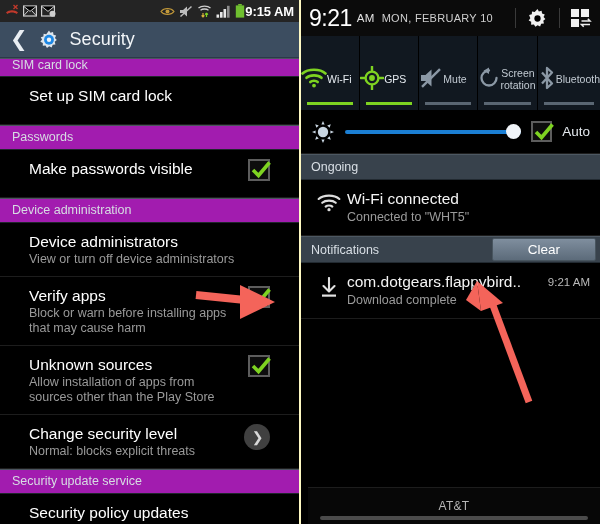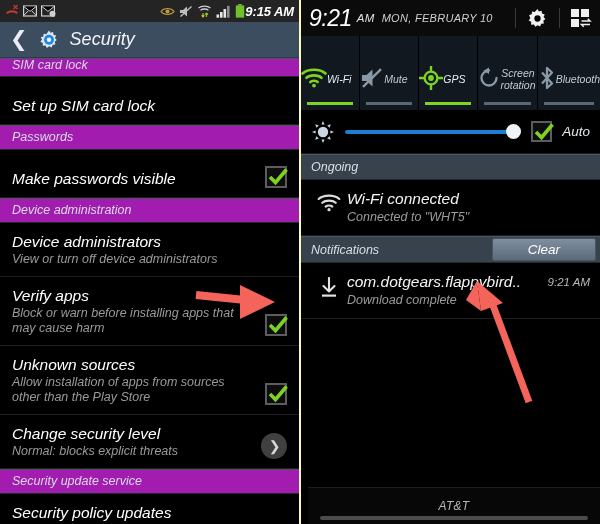--- a/index.html
+++ b/index.html
@@ -1,20 +1,20 @@
 <!DOCTYPE html>
 <html><head>
 <meta charset="utf-8">
 <style>
   html,body{margin:0;padding:0;background:#000;}
   body{width:600px;height:524px;overflow:hidden;
        font-family:"Liberation Sans","DejaVu Sans",sans-serif;
        -webkit-font-smoothing:antialiased;}
   .screens{display:flex;width:600px;height:524px;}
-  .panel{position:relative;overflow:hidden;background:#000;font-style:italic;}
+  .panel{position:relative;overflow:hidden;background:#000;}
   .panel-left{width:300px;height:524px;}
   .panel-right{width:300px;height:524px;border-left:2px solid #fef9c3;}
 
   
   .statusbar{height:22px;background:#242424;display:flex;align-items:center;
              padding:0 5px;box-sizing:border-box;}
   .sb-left{display:flex;align-items:center;gap:4px;}
   .sb-right{margin-left:auto;display:flex;align-items:center;gap:4px;}
   .sb-clock{color:#fff;font-size:13px;font-weight:bold;letter-spacing:-.1px;}
   .ic{display:inline-block;line-height:0;}
@@ -26,21 +26,21 @@
   .back-chevron{color:#e9eef3;font-size:21px;font-weight:bold;line-height:1;
                 margin-top:-2px;}
   .ab-title{color:#f2f5f8;font-size:18px;}
 
   
   .list{background:#000;}
   .sect{background:#a21caf;color:#d7dde3;font-size:12.5px;
         padding:4px 12px 5px 12px;border-top:1px solid #4b555f;
         border-bottom:1px solid #20262c;}
   .sect.clipped{padding-top:0;height:12px;overflow:hidden;line-height:13px;}
-  .row{display:flex;align-items:flex-end;padding:9px 12px;
+  .row{display:flex;align-items:flex-start;padding:9px 29px;
        border-bottom:1px solid #1d1d1d;background:#000;box-sizing:border-box;}
   .row .txt{flex:1;min-width:0;}
   .row .title{color:#fff;font-size:15.5px;line-height:19px;}
   .row .sub{color:#9a9a9a;font-size:12.5px;line-height:15px;margin-top:1px;}
   .cbox{width:22px;height:22px;border:2px solid #5d5d5d;background:#0d0d0d;
         box-sizing:border-box;position:relative;margin-left:10px;flex:0 0 auto;}
   .cbox svg{position:absolute;left:-3px;top:-5px;}
   .chev-btn{width:26px;height:26px;border-radius:50%;background:#404040;
             display:flex;align-items:center;justify-content:center;
             margin-left:10px;flex:0 0 auto;}
@@ -303,41 +303,41 @@
             <path d="M1.5 5.5 C7 0.5, 19 0.5, 24.5 5.5" stroke="#7ed321" stroke-width="2.6" fill="none" stroke-linecap="round"></path>
             <path d="M5.5 9.8 C9 6.6, 17 6.6, 20.5 9.8" stroke="#7ed321" stroke-width="2.6" fill="none" stroke-linecap="round"></path>
             <path d="M9.3 14 C11 12.4, 15 12.4, 16.7 14" stroke="#7ed321" stroke-width="2.6" fill="none" stroke-linecap="round"></path>
             <circle cx="13" cy="17.6" r="1.9" fill="#7ed321"></circle>
           </svg>
         </span>
         <div class="qs-label">Wi-Fi</div>
         <div class="qs-bar on"></div>
       </div>
 
-      <div class="qs-item">
-        <span class="ic">
-          <svg width="24" height="22" viewBox="0 0 24 22">
-            <path d="M2 8 H6.5 L12.5 2.5 V19.5 L6.5 14 H2 Z" fill="#8b98a5"></path>
-            <path d="M3 19.8 L21 2.2" stroke="#8b98a5" stroke-width="2.4"></path>
-          </svg>
-        </span>
-        <div class="qs-label">Mute</div>
-        <div class="qs-bar"></div>
-      </div>
-
       <div class="qs-item on">
         <span class="ic">
           <svg width="24" height="24" viewBox="0 0 24 24">
             <circle cx="12" cy="12" r="6.4" fill="none" stroke="#7ed321" stroke-width="2.4"></circle>
             <circle cx="12" cy="12" r="2.9" fill="#7ed321"></circle>
             <path d="M12 0.6 V4.4 M12 19.6 V23.4 M0.6 12 H4.4 M19.6 12 H23.4" stroke="#7ed321" stroke-width="2.4" stroke-linecap="round"></path>
           </svg>
         </span>
         <div class="qs-label">GPS</div>
         <div class="qs-bar on"></div>
+      </div>
+
+      <div class="qs-item">
+        <span class="ic">
+          <svg width="24" height="22" viewBox="0 0 24 22">
+            <path d="M2 8 H6.5 L12.5 2.5 V19.5 L6.5 14 H2 Z" fill="#8b98a5"></path>
+            <path d="M3 19.8 L21 2.2" stroke="#8b98a5" stroke-width="2.4"></path>
+          </svg>
+        </span>
+        <div class="qs-label">Mute</div>
+        <div class="qs-bar"></div>
       </div>
 
       <div class="qs-item">
         <span class="ic">
           <svg width="22" height="22" viewBox="0 0 22 22">
             <path d="M18.5 11 A7.5 7.5 0 1 1 11 3.5" stroke="#8b98a5" stroke-width="2.3" fill="none" stroke-linecap="round"></path>
             <path d="M11 0.5 L11 7 L5.5 3.8 Z" fill="#8b98a5"></path>
           </svg>
         </span>
         <div class="qs-label" id="rot-label">Screen<br>rotation</div>

